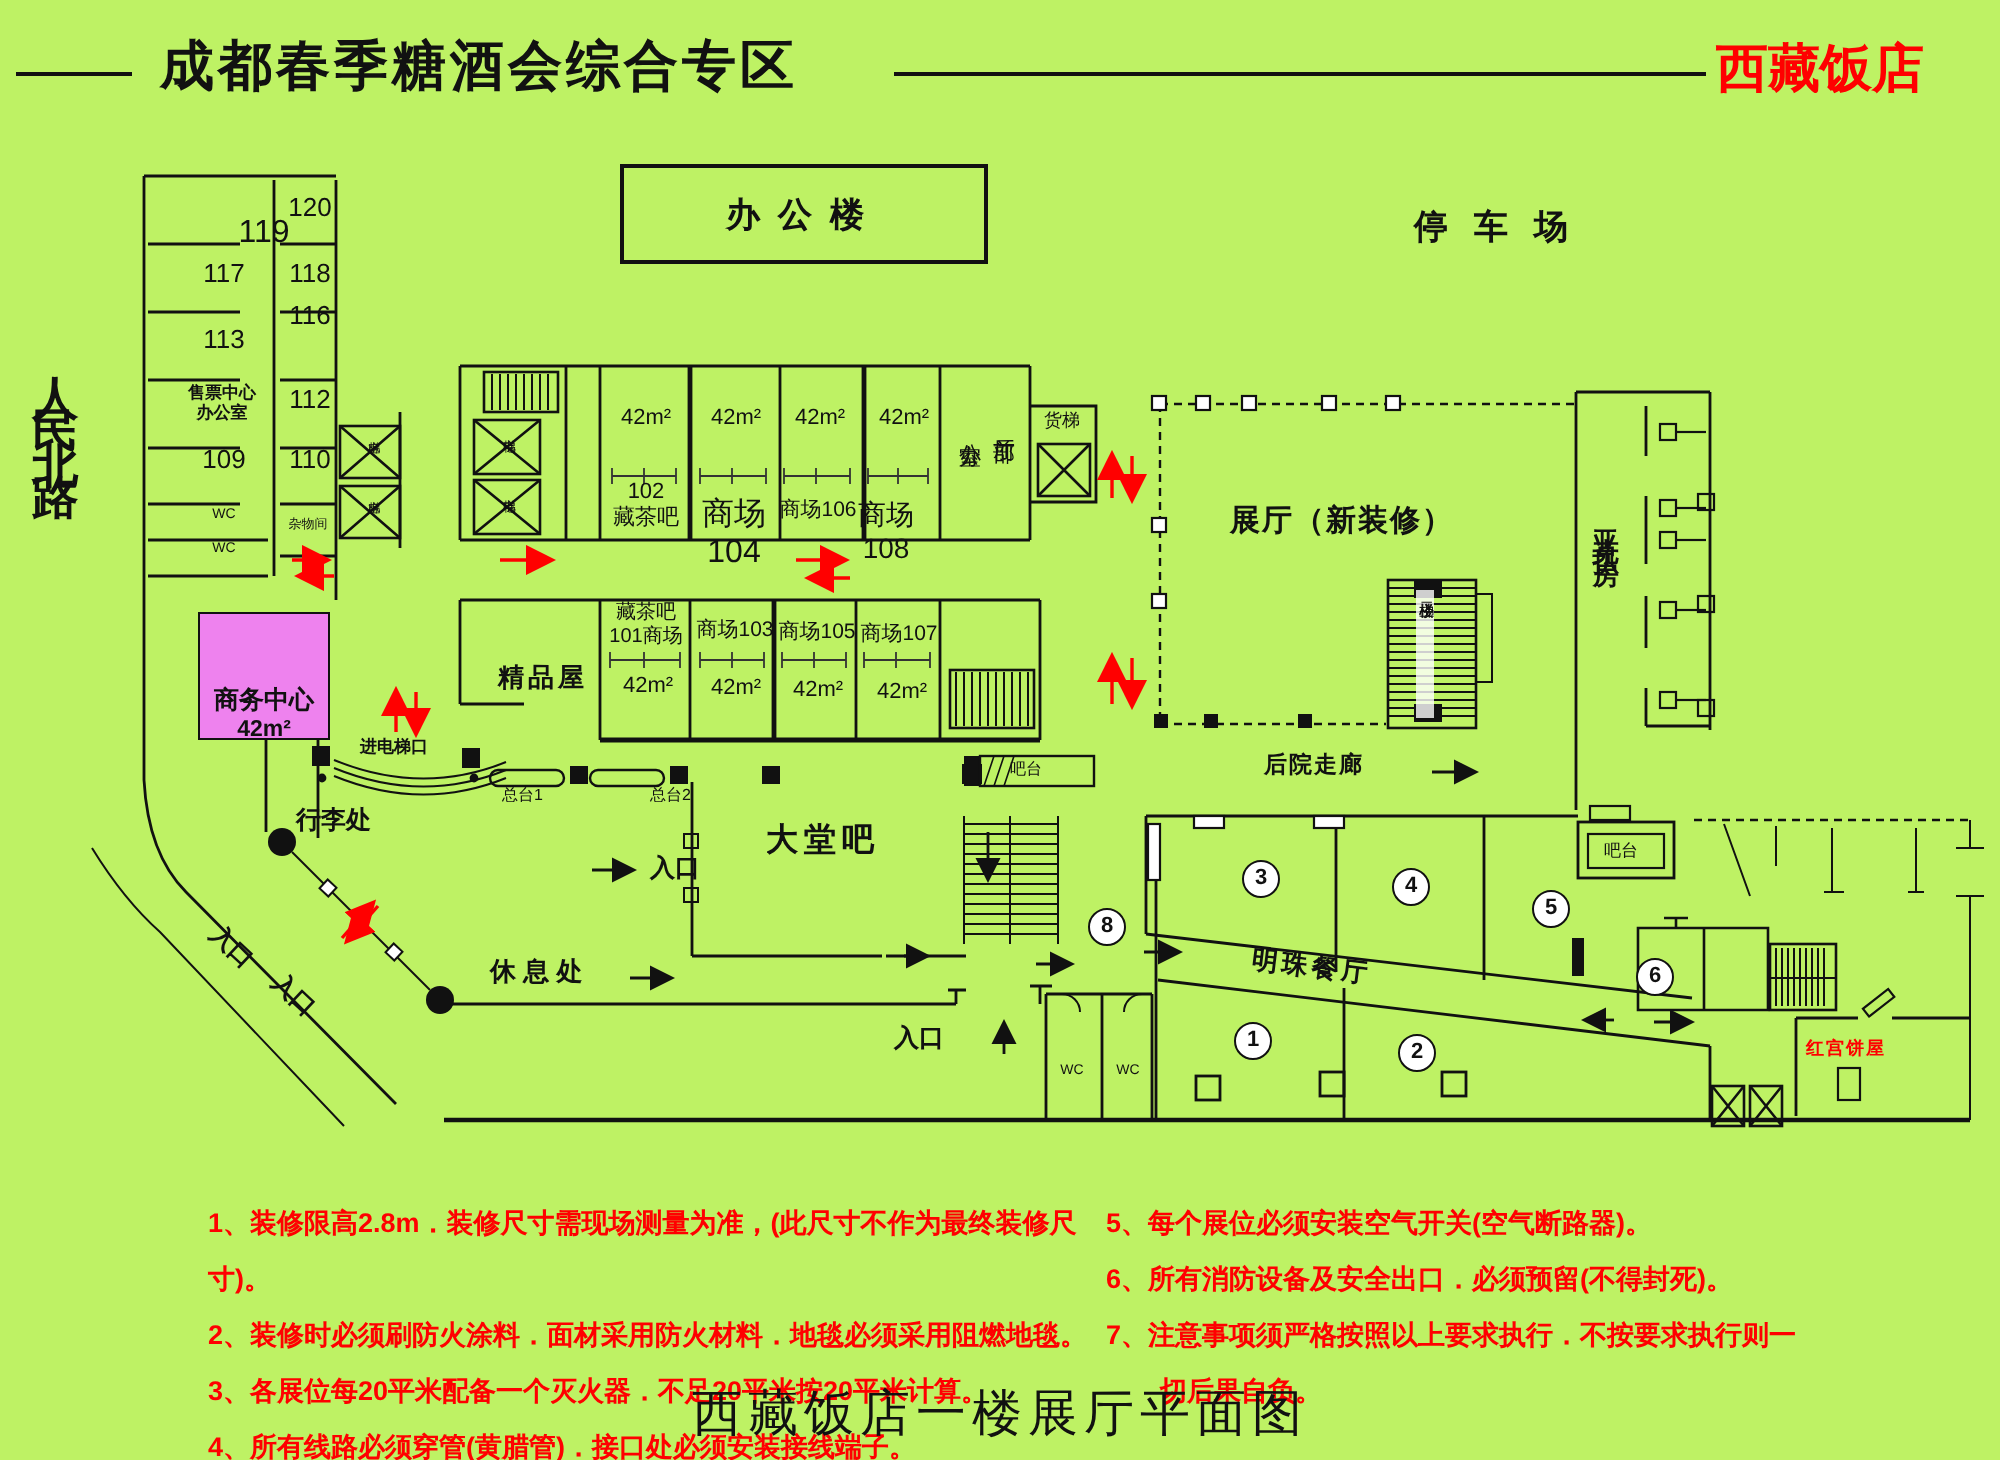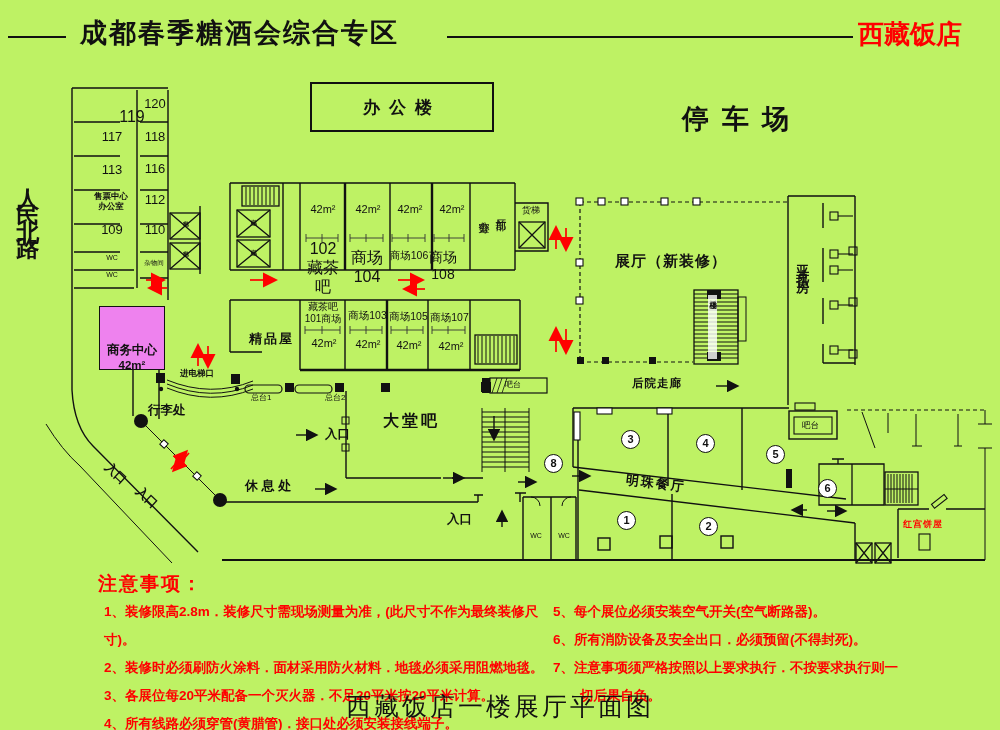--- a/index.html
+++ b/index.html
@@ -223,29 +223,29 @@
 
   <div class="hline" style="left:8px;top:36px;width:58px;"></div>
   <div class="lbl b" style="left:80px;top:18px;font-size:27px;letter-spacing:2px;">成都春季糖酒会综合专区</div>
   <div class="hline" style="left:447px;top:36px;width:406px;"></div>
   <div class="lbl b red" style="left:858px;top:19px;font-size:26px;">西藏饭店</div>
 
   <div class="lbl b vert" style="left:14px;top:170px;height:185px;font-size:23px;letter-spacing:16px;">人民北路</div>
   <div class="obox" style="left:310px;top:82px;width:180px;height:46px;font-size:17px;font-weight:bold;letter-spacing:9px;">
     <span>办公楼</span>
   </div>
-  <div class="lbl b" style="left:682px;top:104px;font-size:27px;letter-spacing:13px;">停车场</div>
+  <div class="lbl b" style="left:707px;top:104px;font-size:17px;letter-spacing:13px;">停车场</div>
 
   <div class="lbl c" style="left:94px;top:108px;width:36px;font-size:16px;margin-left:20px;">119</div>
   <div class="lbl c" style="left:94px;top:129px;width:36px;font-size:13px;">117</div>
   <div class="lbl c" style="left:94px;top:162px;width:36px;font-size:13px;">113</div>
   <div class="lbl c" style="left:94px;top:222px;width:36px;font-size:13px;">109</div>
   <div class="lbl c" style="left:140px;top:96px;width:30px;font-size:13px;">120</div>
   <div class="lbl c" style="left:140px;top:129px;width:30px;font-size:13px;">118</div>
-  <div class="lbl c" style="left:140px;top:161px;width:30px;font-size:13px;text-align:center;">116</div>
+  <div class="lbl c" style="left:140px;top:150px;width:30px;font-size:13px;text-align:center;">116</div>
   <div class="lbl c" style="left:140px;top:192px;width:30px;font-size:13px;">112</div>
   <div class="lbl c" style="left:140px;top:222px;width:30px;font-size:13px;">110</div>
   <div class="lbl c b" style="left:86px;top:191px;width:50px;font-size:8.5px;">售票中心
 办公室</div>
   <div class="lbl c" style="left:100px;top:254px;width:24px;font-size:7px;">WC</div>
   <div class="lbl c" style="left:100px;top:271px;width:24px;font-size:7px;">WC</div>
   <div class="lbl c" style="left:141px;top:259px;width:26px;font-size:6.5px;">杂物间</div>
   <div class="lbl vert" style="left:182px;top:216px;height:21px;font-size:6px;">电梯</div>
   <div class="lbl vert" style="left:182px;top:246px;height:21px;font-size:6px;" actable="false">电梯</div>
   <div class="lbl vert" style="left:250px;top:214px;height:22px;font-size:6.5px;">电梯</div>
@@ -253,21 +253,21 @@
 
   <div class="bizbox" style="left:99px;top:306px;width:64px;height:62px;background:#ee82ee;">
     <span style="font-size:12.5px;margin-top:36px;">商务中心</span>
     <span style="font-size:11.5px;">42m²</span>
   </div>
 
   <div class="lbl c" style="left:302px;top:203px;width:42px;font-size:11px;">42m²</div>
   <div class="lbl c" style="left:346px;top:203px;width:44px;font-size:11px;">42m²</div>
   <div class="lbl c" style="left:388px;top:203px;width:44px;font-size:11px;">42m²</div>
   <div class="lbl c" style="left:430px;top:203px;width:44px;font-size:11px;">42m²</div>
-  <div class="lbl c" style="left:300px;top:240px;width:46px;font-size:16px;">102
+  <div class="lbl c" style="left:300px;top:240px;width:46px;font-size:11px;">102
 藏茶吧</div>
   <div class="lbl c" style="left:345px;top:249px;width:44px;font-size:16px;">商场104</div>
   <div class="lbl c" style="left:387px;top:249px;width:44px;font-size:10.5px;">商场106</div>
   <div class="lbl c" style="left:421px;top:249px;width:44px;font-size:14px;">商场108</div>
   <div class="lbl vert" style="left:477px;top:213px;height:42px;font-size:11px;">办公室</div>
   <div class="lbl vert" style="left:494px;top:211px;height:42px;font-size:11px;">前厅部</div>
   <div class="lbl c" style="left:516px;top:205px;width:30px;font-size:9px;">货梯</div>
 
   <div class="lbl c" style="left:299px;top:301px;width:48px;font-size:10px;">藏茶吧
 101商场</div>
@@ -303,21 +303,20 @@
   <div class="lbl b red" style="left:903px;top:519px;font-size:9px;letter-spacing:1px;">红宫饼屋</div>
 
   <div class="zone" style="left:617px;top:511px;">1</div>
   <div class="zone" style="left:699px;top:517px;">2</div>
   <div class="zone" style="left:621px;top:430px;">3</div>
   <div class="zone" style="left:696px;top:434px;">4</div>
   <div class="zone" style="left:766px;top:445px;">5</div>
   <div class="zone" style="left:818px;top:479px;">6</div>
   <div class="zone" style="left:544px;top:454px;">8</div>
 
-  <div class="notes" style="left:98px;top:570px;font-size:19px;letter-spacing:2px;">注意事项：</div>
   <div class="notes" style="left:104px;top:598px;width:452px;">1、装修限高2.8m．装修尺寸需现场测量为准，(此尺寸不作为最终装修尺寸)。
 2、装修时必须刷防火涂料．面材采用防火材料．地毯必须采用阻燃地毯。
 3、各展位每20平米配备一个灭火器．不足20平米按20平米计算。
 4、所有线路必须穿管(黄腊管)．接口处必须安装接线端子。</div>
   <div class="notes" style="left:553px;top:598px;width:440px;">5、每个展位必须安装空气开关(空气断路器)。
 6、所有消防设备及安全出口．必须预留(不得封死)。
 7、注意事项须严格按照以上要求执行．不按要求执行则一
 　　切后果自负。</div>
 
   <div class="footer">西藏饭店一楼展厅平面图</div>

